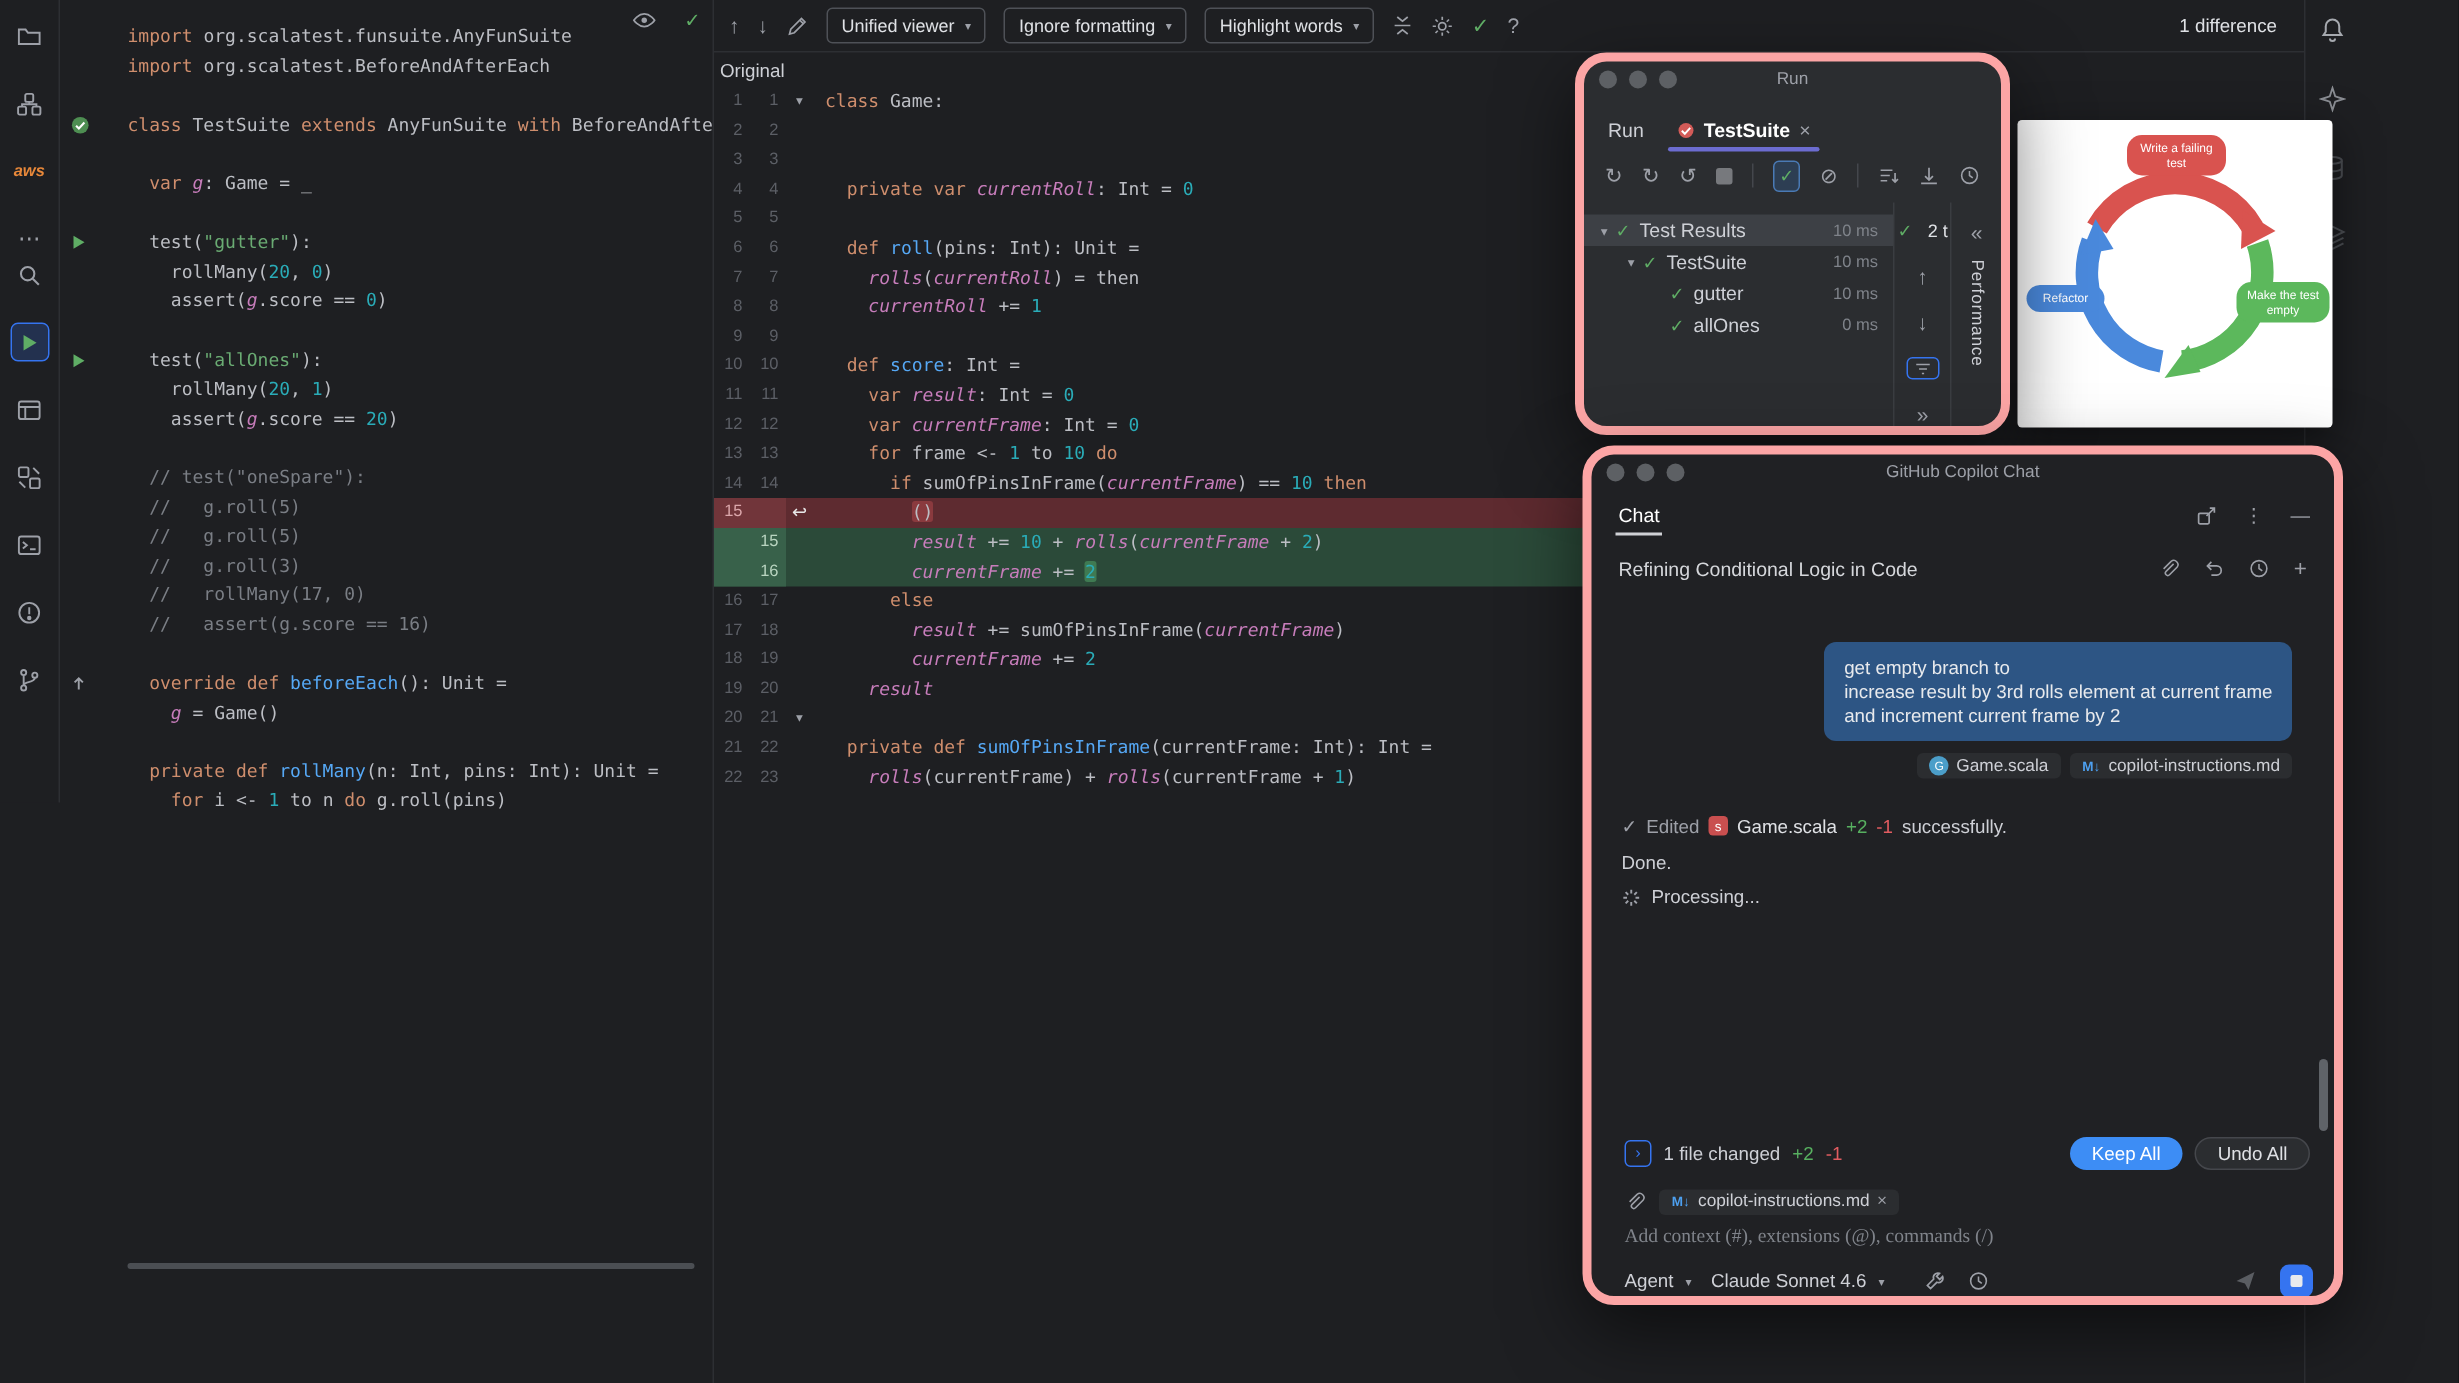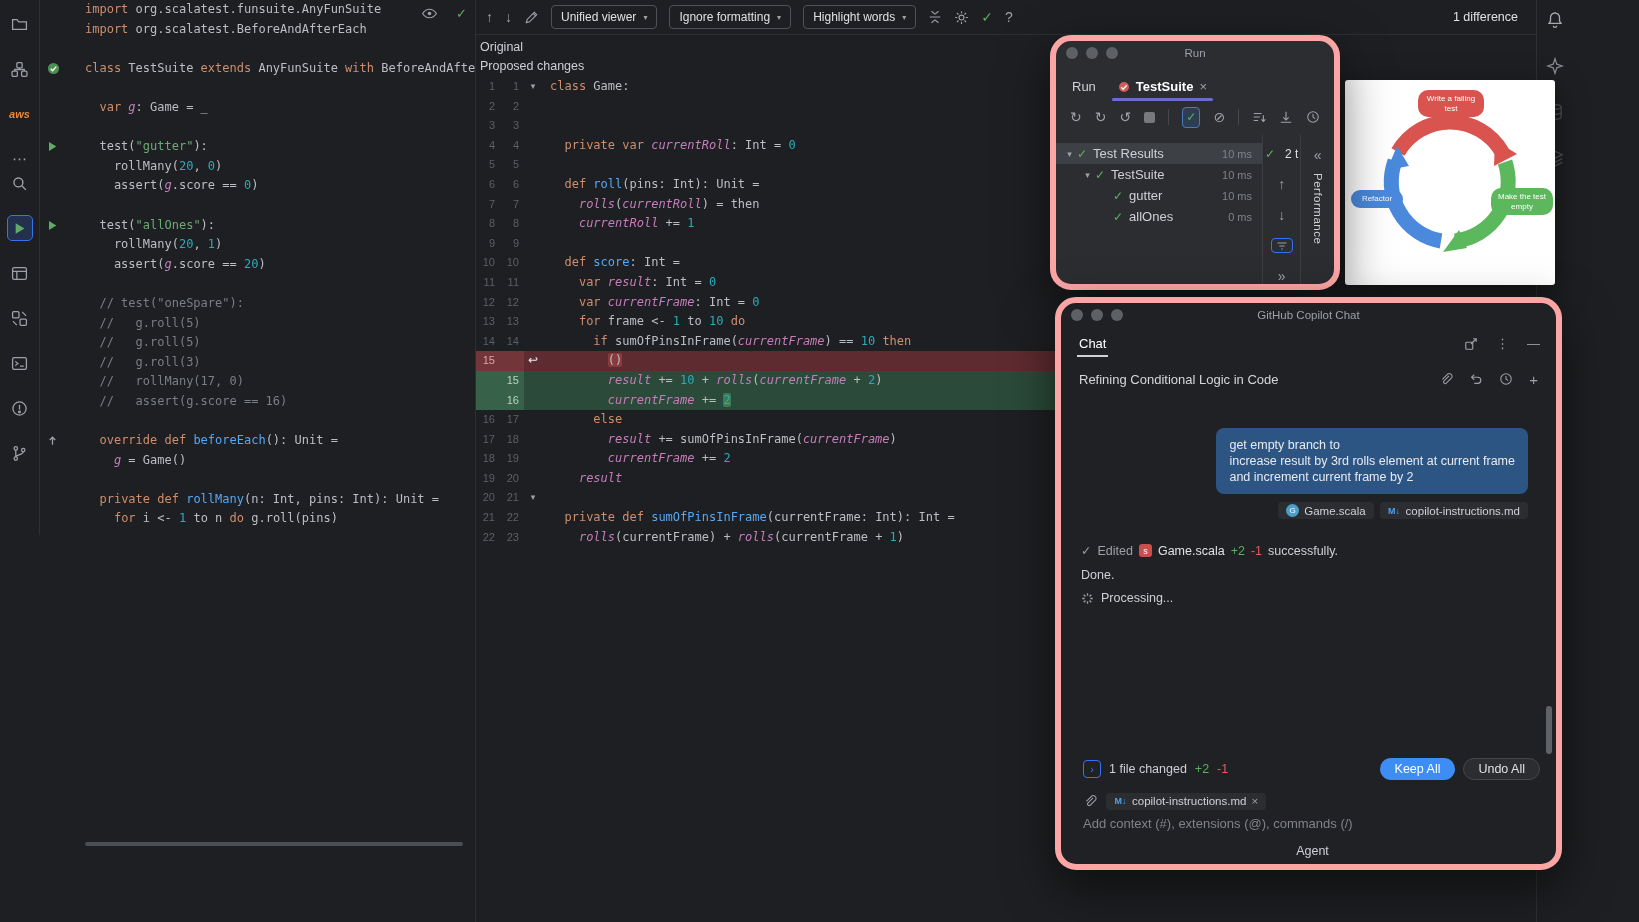--- a/index.html
+++ b/index.html
@@ -20,21 +20,21 @@
                 height:100%; border-right:1px solid #2d2f33; display:flex; flex-direction:column;
                 align-items:center; padding:12px 0 70px 0; background:#1e1f22; z-index:2; }
   .ls-group { display:flex; flex-direction:column; align-items:center; gap:21px; }
   .ls-group.bottom { margin-top:auto; }
   .ls-icon { width:24px; height:24px; display:flex; align-items:center; justify-content:center;
              color:#9da0a8; font-size:15px; border-radius:4px; cursor:pointer; }
   .ls-icon.aws { color:#e8883a; font-weight:bold; font-style:italic; font-size:11px; }
   .ls-icon.run-selected { background:rgba(53,116,240,.22); outline:1.5px solid #3574f0; }
 
   
-  .editor-pane { position:absolute; left:40px; top:0; width:435px; height:852px; overflow:hidden; padding-top:0; }
+  .editor-pane { position:absolute; left:40px; top:0; width:435px; height:852px; overflow:hidden; padding-top:15px; }
   .ed-row { display:flex; height:19.6px; line-height:19.6px; white-space:pre;
             font-family:"DejaVu Sans Mono",monospace; font-size:12px; }
   .ed-gutter { width:45px; flex:none; padding-left:7px; display:flex; align-items:center; }
   .code { white-space:pre; }
   .tk-kw { color:#cf8e6d; } .tk-str { color:#6aab73; } .tk-num { color:#2aacb8; }
   .tk-com { color:#7a7e85; } .tk-fn { color:#56a8f5; } .tk-def { color:#bcbec4; }
   .tk-fld { color:#c77dbb; font-style:italic; } .tk-it { font-style:italic; }
   .tk-delw { background:#8a3a3e; border-radius:2px; }
   .tk-addw { background:#3f7a52; border-radius:2px; }
   .editor-inspections { position:absolute; top:5px; right:8px; display:flex; gap:18px; align-items:center; }
@@ -155,24 +155,24 @@
   .prompt-box { width:18px; height:18px; border:1px solid #3574f0; border-radius:4px; color:#3574f0;
                 display:flex; align-items:center; justify-content:center; font-size:11px; cursor:pointer; }
   .btn-keep { background:#3d8df5; color:#fff; border:none; border-radius:13px; padding:4px 15px;
               font-size:12.5px; cursor:pointer; font-family:"Liberation Sans",sans-serif; }
   .btn-undo { background:#2b2d30; color:#dfe1e5; border:1px solid #45474c; border-radius:13px;
               padding:3px 14px; font-size:12.5px; cursor:pointer; font-family:"Liberation Sans",sans-serif; }
   .cw-attach { position:absolute; left:0; right:0; top:486px; height:24px; display:flex;
                align-items:center; gap:9px; padding:0 22px; }
   .cw-input { position:absolute; left:0; right:0; top:513px; height:26px; padding:0 22px; }
   .cw-input input { width:100%; background:none; border:none; outline:none; color:#bef264;
-                    font-size:13px; font-family:Liberation Sans, sans-serif; }
+                    font-size:13px; font-family:Liberation Serif, serif; }
   .cw-input input::placeholder { color:#7f838a; }
   .cw-bottom { position:absolute; left:0; right:0; top:541px; bottom:0; display:flex;
-               align-items:center; gap:5px; padding:0 14px 0 22px; font-size:12.5px; color:#ced0d6;flex-direction:column; }
+               align-items:center; gap:5px; padding:0 14px 0 22px; font-size:12.5px; color:#ced0d6; }
   .sel-arr { font-size:8px; color:#9da0a8; margin:0 8px 0 3px; }
   .stop-btn { width:22px; height:22px; background:#3574f0; border:none; border-radius:6px;
               display:flex; align-items:center; justify-content:center; cursor:pointer; }
   .stop-sq { width:8px; height:8px; background:#e8eaed; border-radius:1.5px; }
   .cw-scroll { position:absolute; right:4px; top:403px; width:6px; height:48px; background:#5f6368; border-radius:3px; }
 </style>
 </head>
 <body>
 
 <div class="app">
@@ -329,21 +329,20 @@
             <path d="M8 1.2v2.3M8 12.5v2.3M1.2 8h2.3M12.5 8h2.3M3.2 3.2l1.6 1.6M11.2 11.2l1.6 1.6M12.8 3.2l-1.6 1.6M4.8 11.2l-1.6 1.6"></path>
           </svg>
       </span>
       <span class="tb-icon green">✓</span>
       <span class="tb-icon">?</span>
       <span class="spacer"></span>
       <span class="diff-count">1 difference</span>
     </div>
     <div class="diff-labels">
       <div>Original</div>
-      <div>Proposed changes</div>
     </div>
     <div id="diff-lines">
         <div class="df-row">
           <span class="df-num">1</span>
           <span class="df-num">1</span>
           <span class="df-fold">▾</span>
           <span class="code mono"><span class="tk-kw">class</span><span class="tk-def"> Game:</span></span>
         </div>
         <div class="df-row">
           <span class="df-num">2</span>

